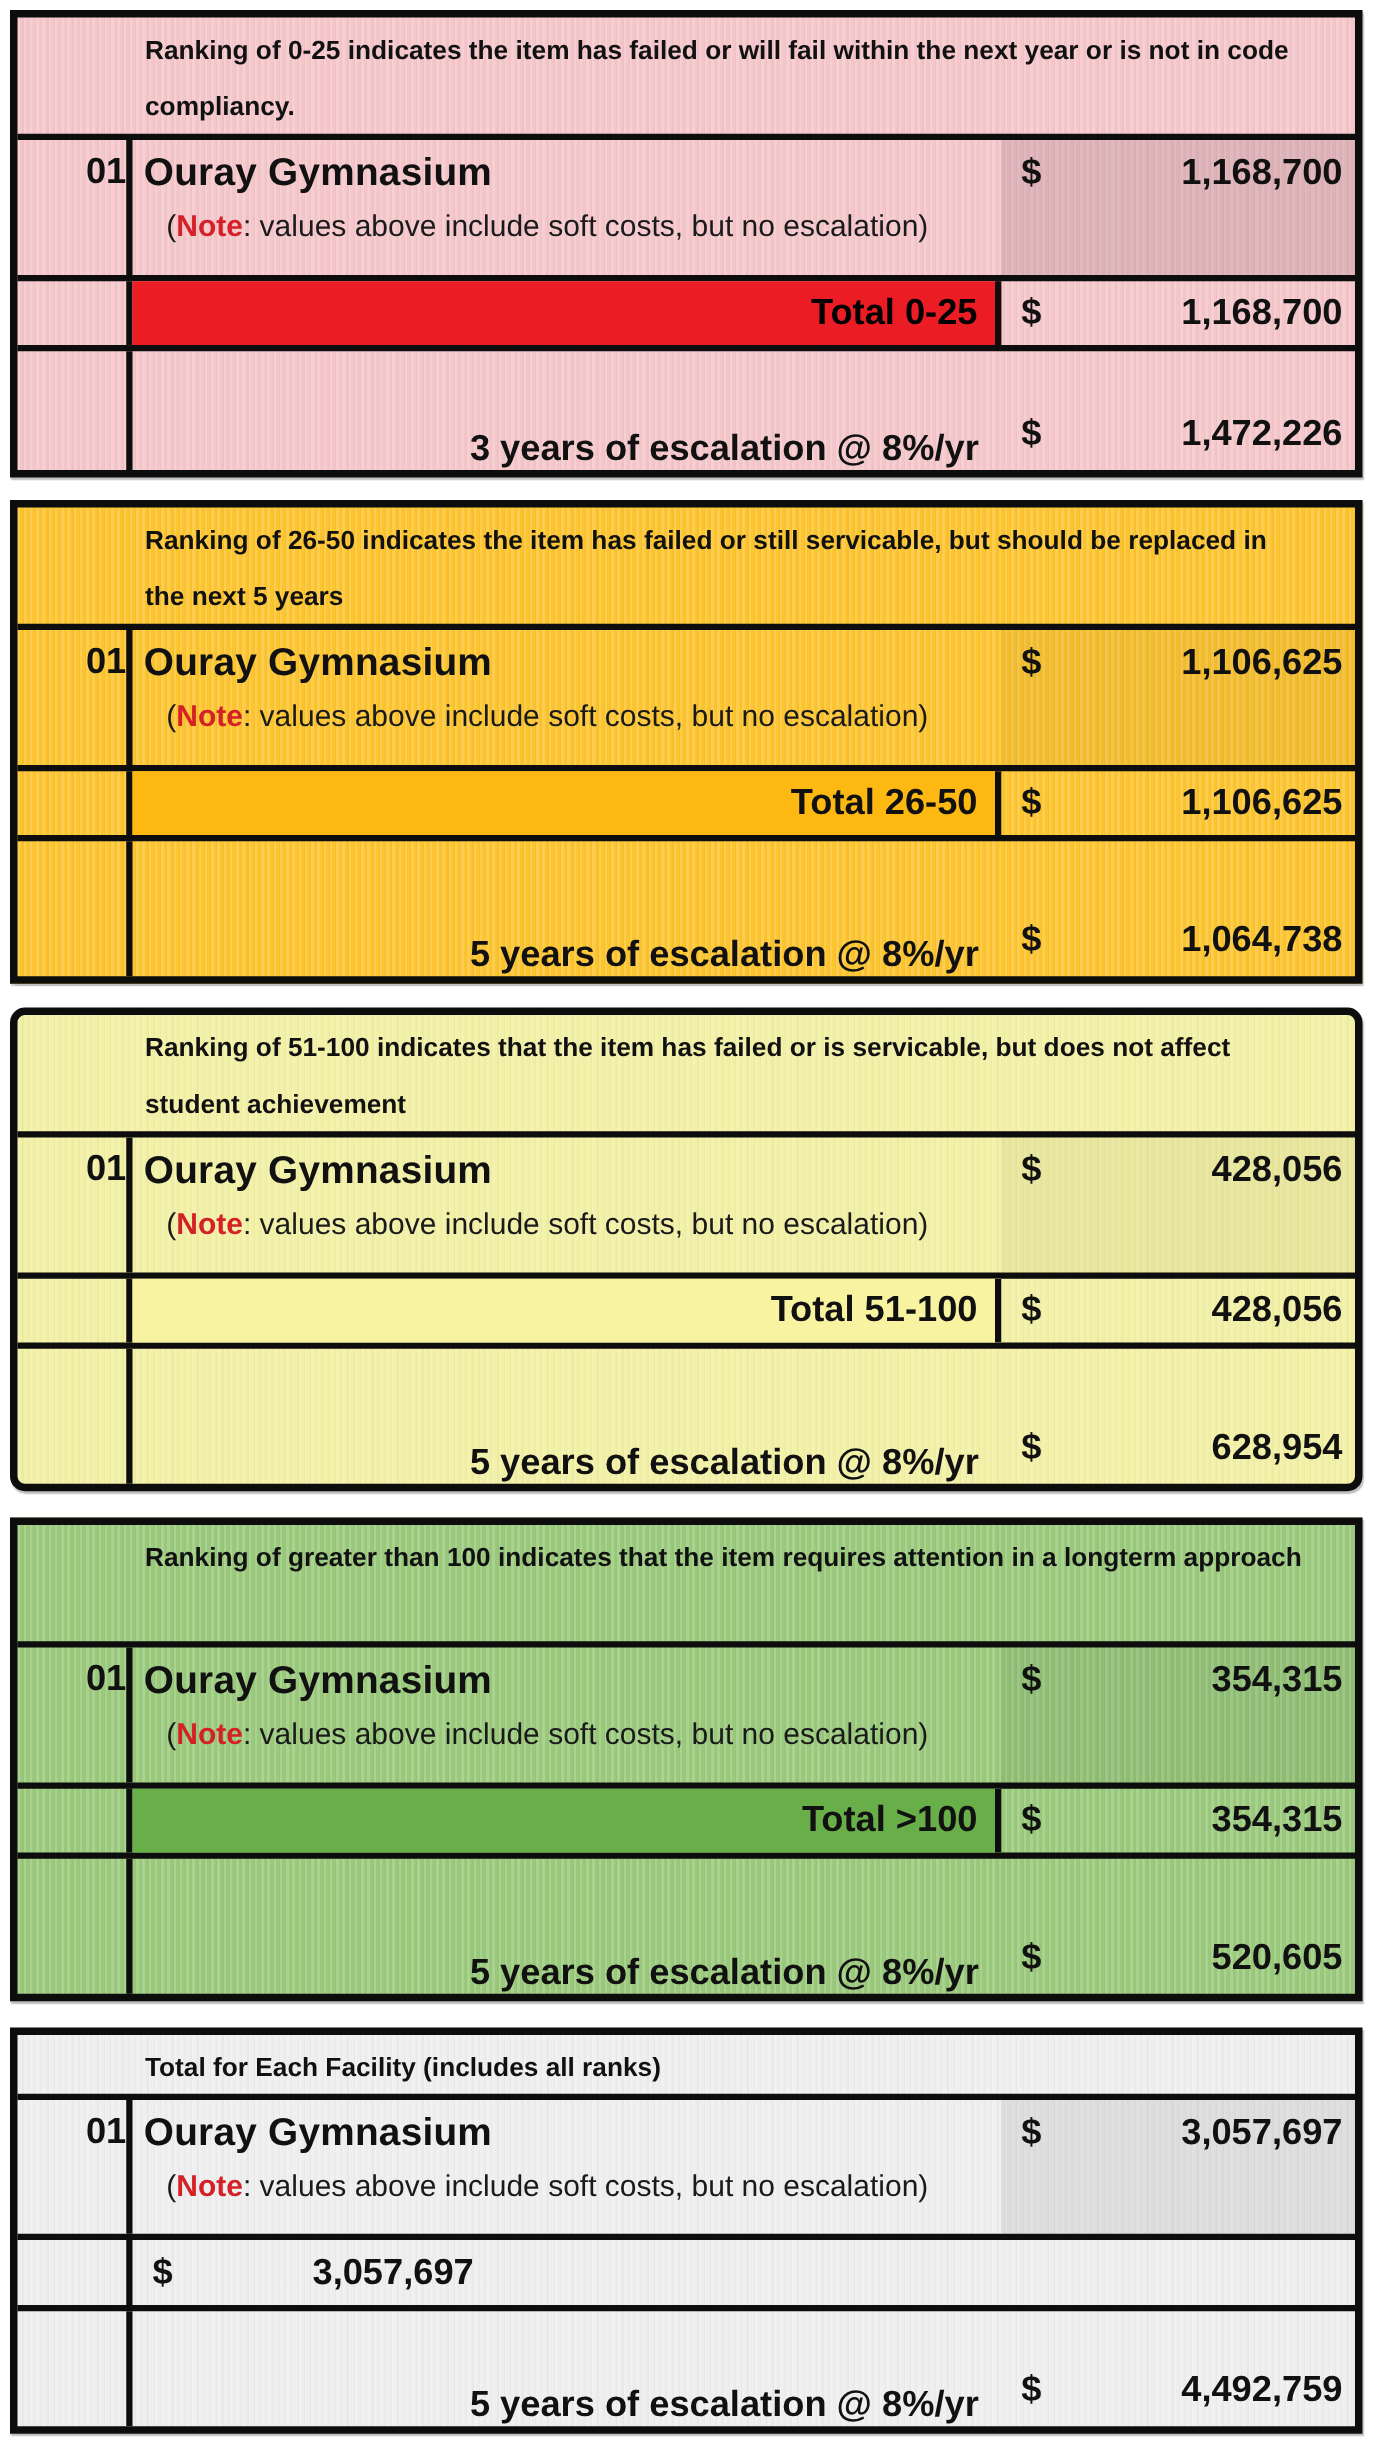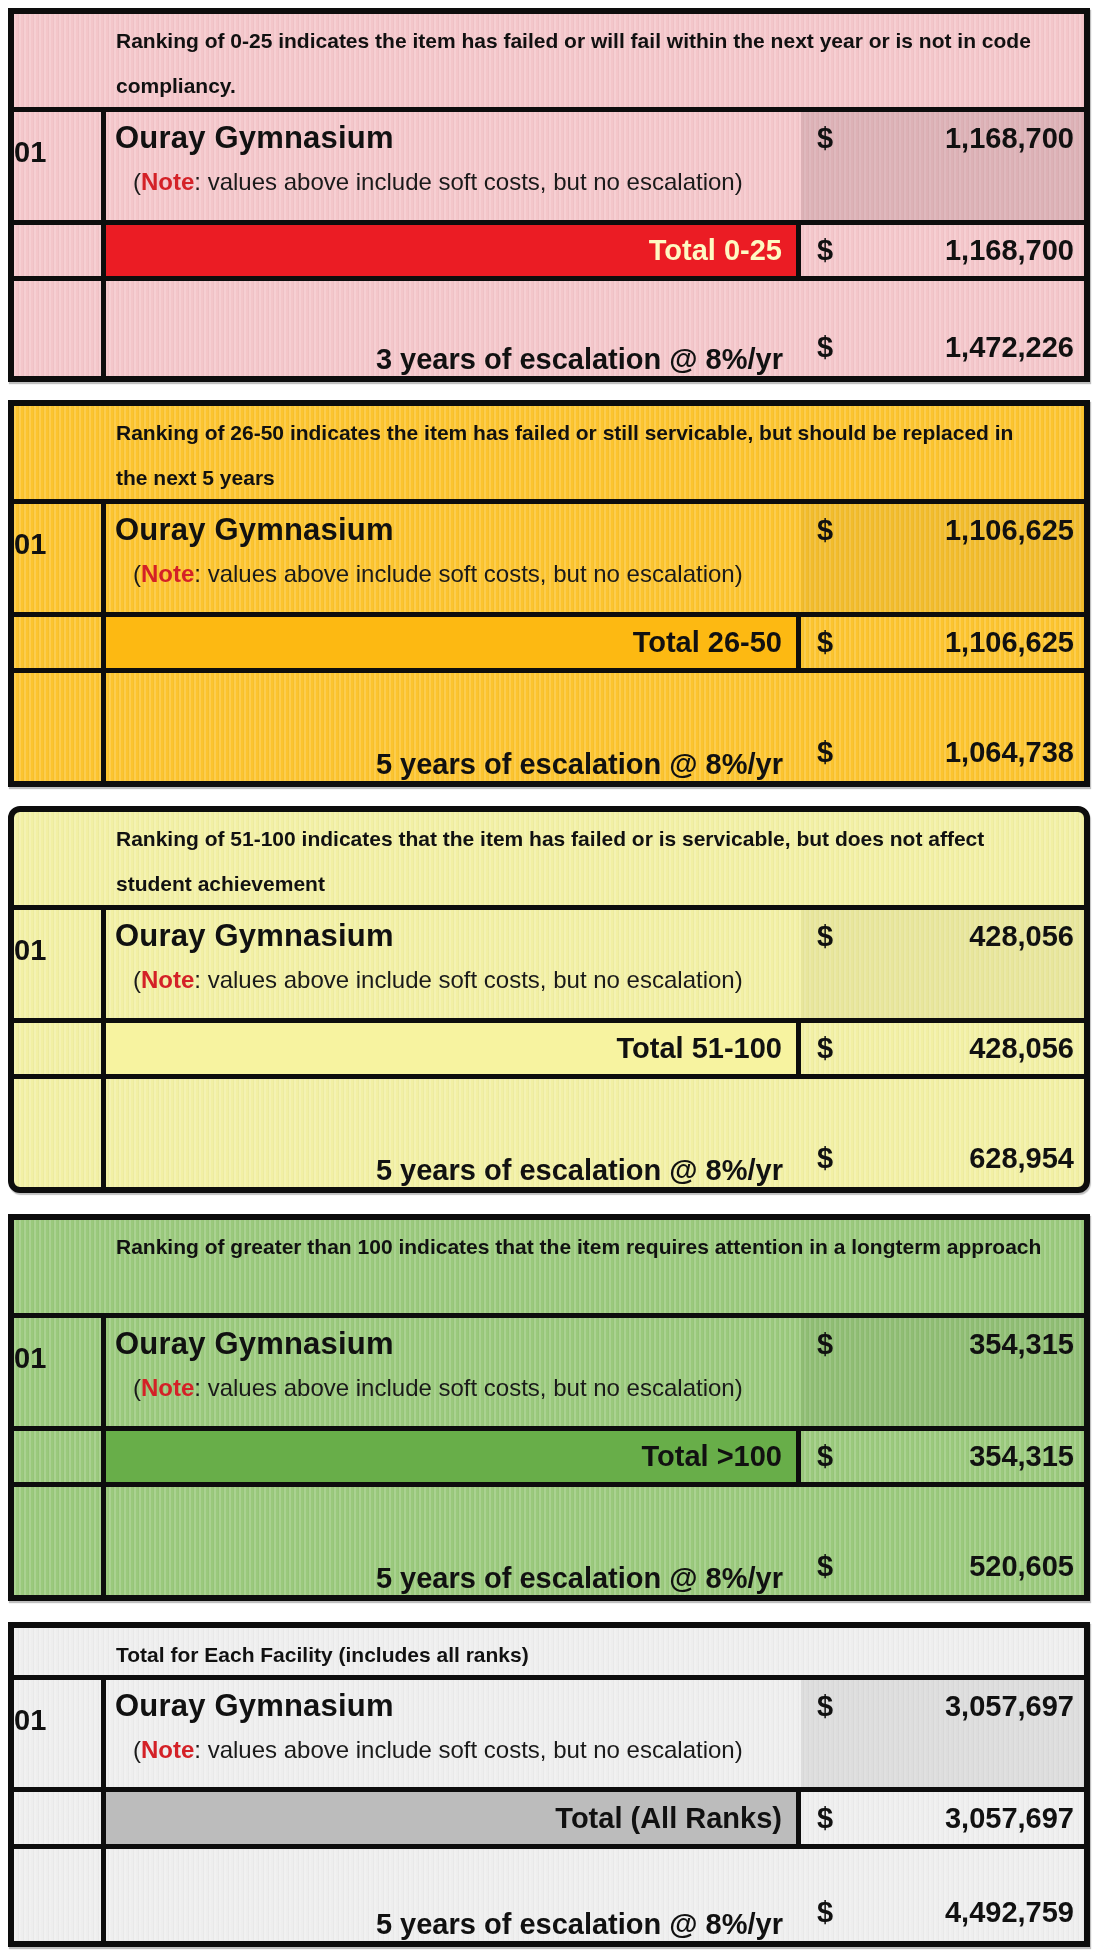--- a/index.html
+++ b/index.html
@@ -41,23 +41,23 @@
     line-height: 45px;
   }
   .s5 .hdr { line-height: 46px; }
 
   
   .fac-row { height: 113px; }
   .s5 .fac-row { height: 112px; }
   .col-no {
     width: 92px; flex: 0 0 92px;
     border-right: 5px solid #0d0d0d;
-    text-align: left;
-    font-size: 29px; font-weight: 700;
-    padding-top: 24px;
+    text-align: right;
+    font-size: 29px; font-weight: 700;
+    padding-top: 9px;
   }
   .col-main { flex: 1 1 auto; min-width: 0; }
   .facility-name {
     padding: 8px 0 0 9px;
     font-size: 31px; font-weight: 700;
     letter-spacing: 0.2px;
   }
   .note {
     margin-top: 12px;
     padding-left: 27px;
@@ -81,21 +81,21 @@
   
   .total-row { height: 56px; }
   .s5 .total-row { height: 57px; }
   .total-cell {
     flex: 1 1 auto;
     border-right: 5px solid #0d0d0d;
     display: flex; align-items: center; justify-content: flex-end;
     padding-right: 14px;
     font-size: 29px; font-weight: 700;
   }
-  .s1 .total-cell { background-color:#EB1C24; color:#fef9c3; }
+  .s1 .total-cell { background-color:#EB1C24; color:#000000; }
   .s2 .total-cell { background-color:#FDB912;padding-left:13px; }
   .s3 .total-cell { background-color:#F7F3A0; }
   .s4 .total-cell { background-color:#68AE49; }
   .s5 .total-cell { background-color:#BCBCBC; }
   .total-row .col-value { align-items: center; padding-top: 0; }
 
   
   .esc-row { height: 95px; }
   .s2 .esc-row, .s3 .esc-row, .s4 .esc-row { height: 108px; }
   .s5 .esc-row { height: 92px; }
@@ -260,23 +260,20 @@
       <div class="facility-name">Ouray Gymnasium</div>
       <div class="note"><span>(</span><span class="note-red">Note</span><span>: values above include soft costs, but no escalation)</span></div>
     </div>
     <div class="col-value shaded">
       <span>$</span>
       <span>3,057,697</span>
     </div>
   </div>
   <div class="row total-row">
     <div class="col-no"></div>
-    <div class="total-cell">
-      <span>Total (All Ranks)</span>
-    </div>
     <div class="col-value">
       <span>$</span>
       <span>3,057,697</span>
     </div>
   </div>
   <div class="row esc-row">
     <div class="col-no"></div>
     <div class="esc-main">5 years of escalation @ 8%/yr</div>
     <div class="col-value">
       <span>$</span>

